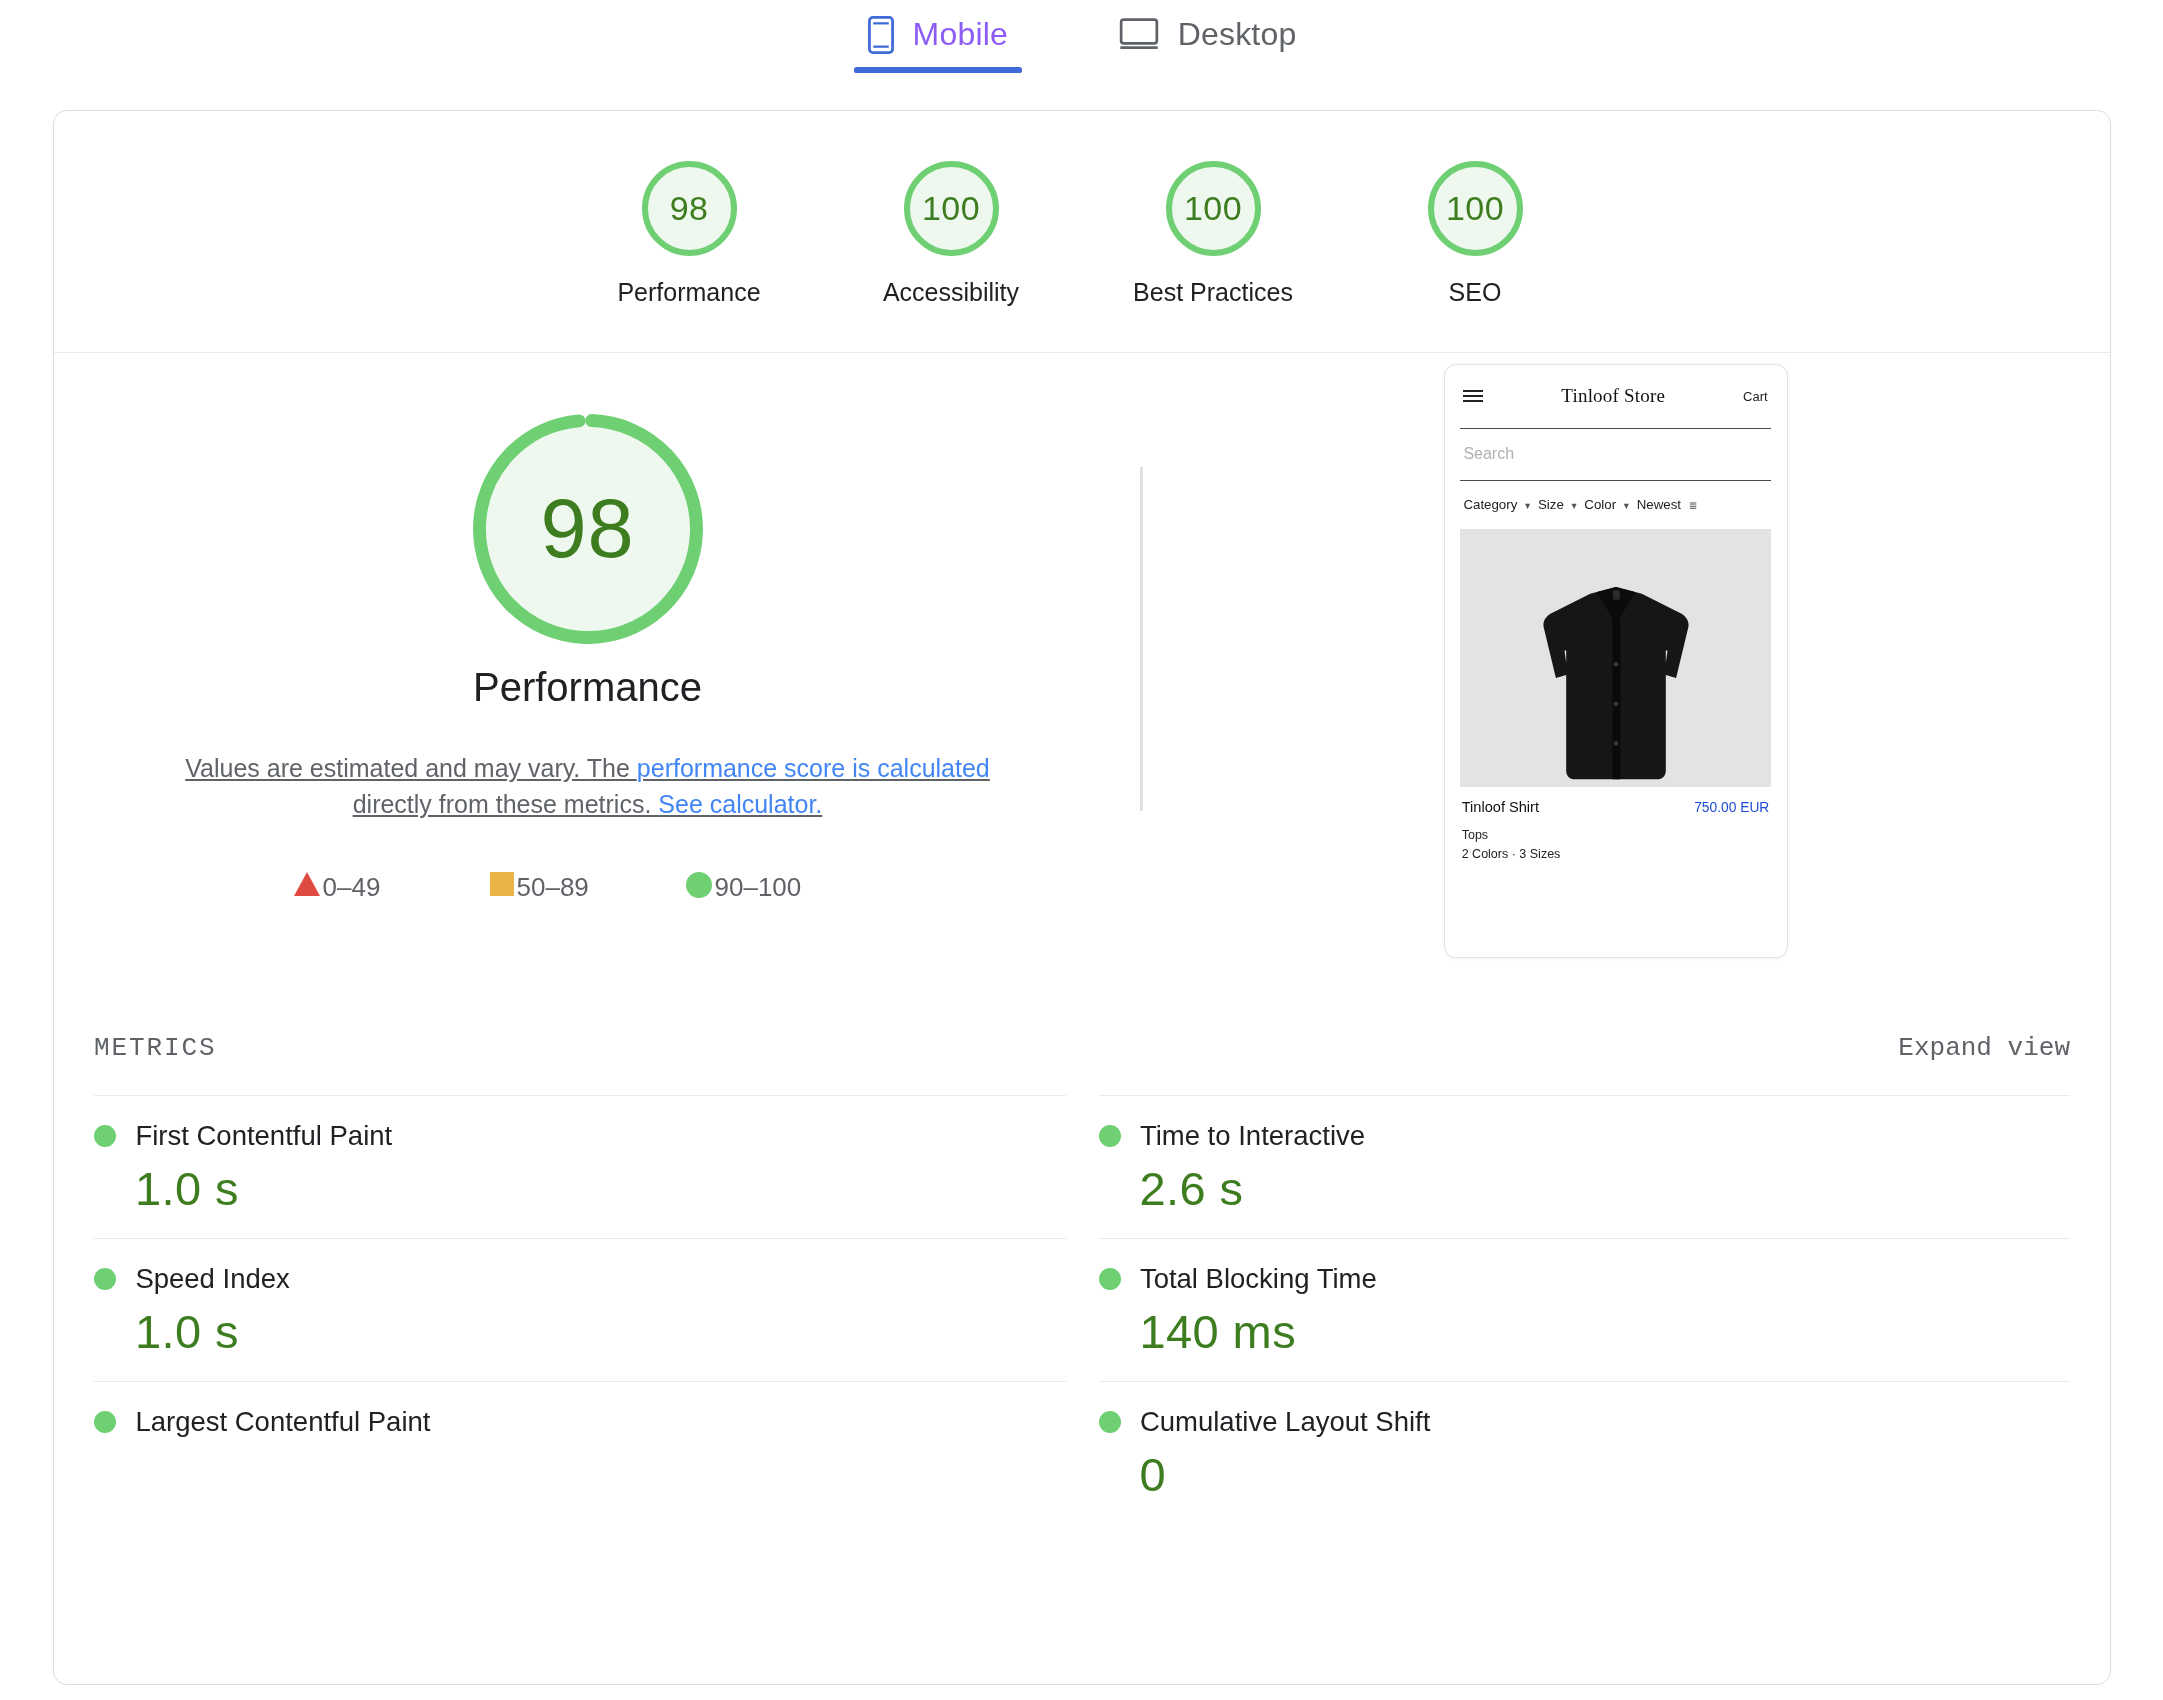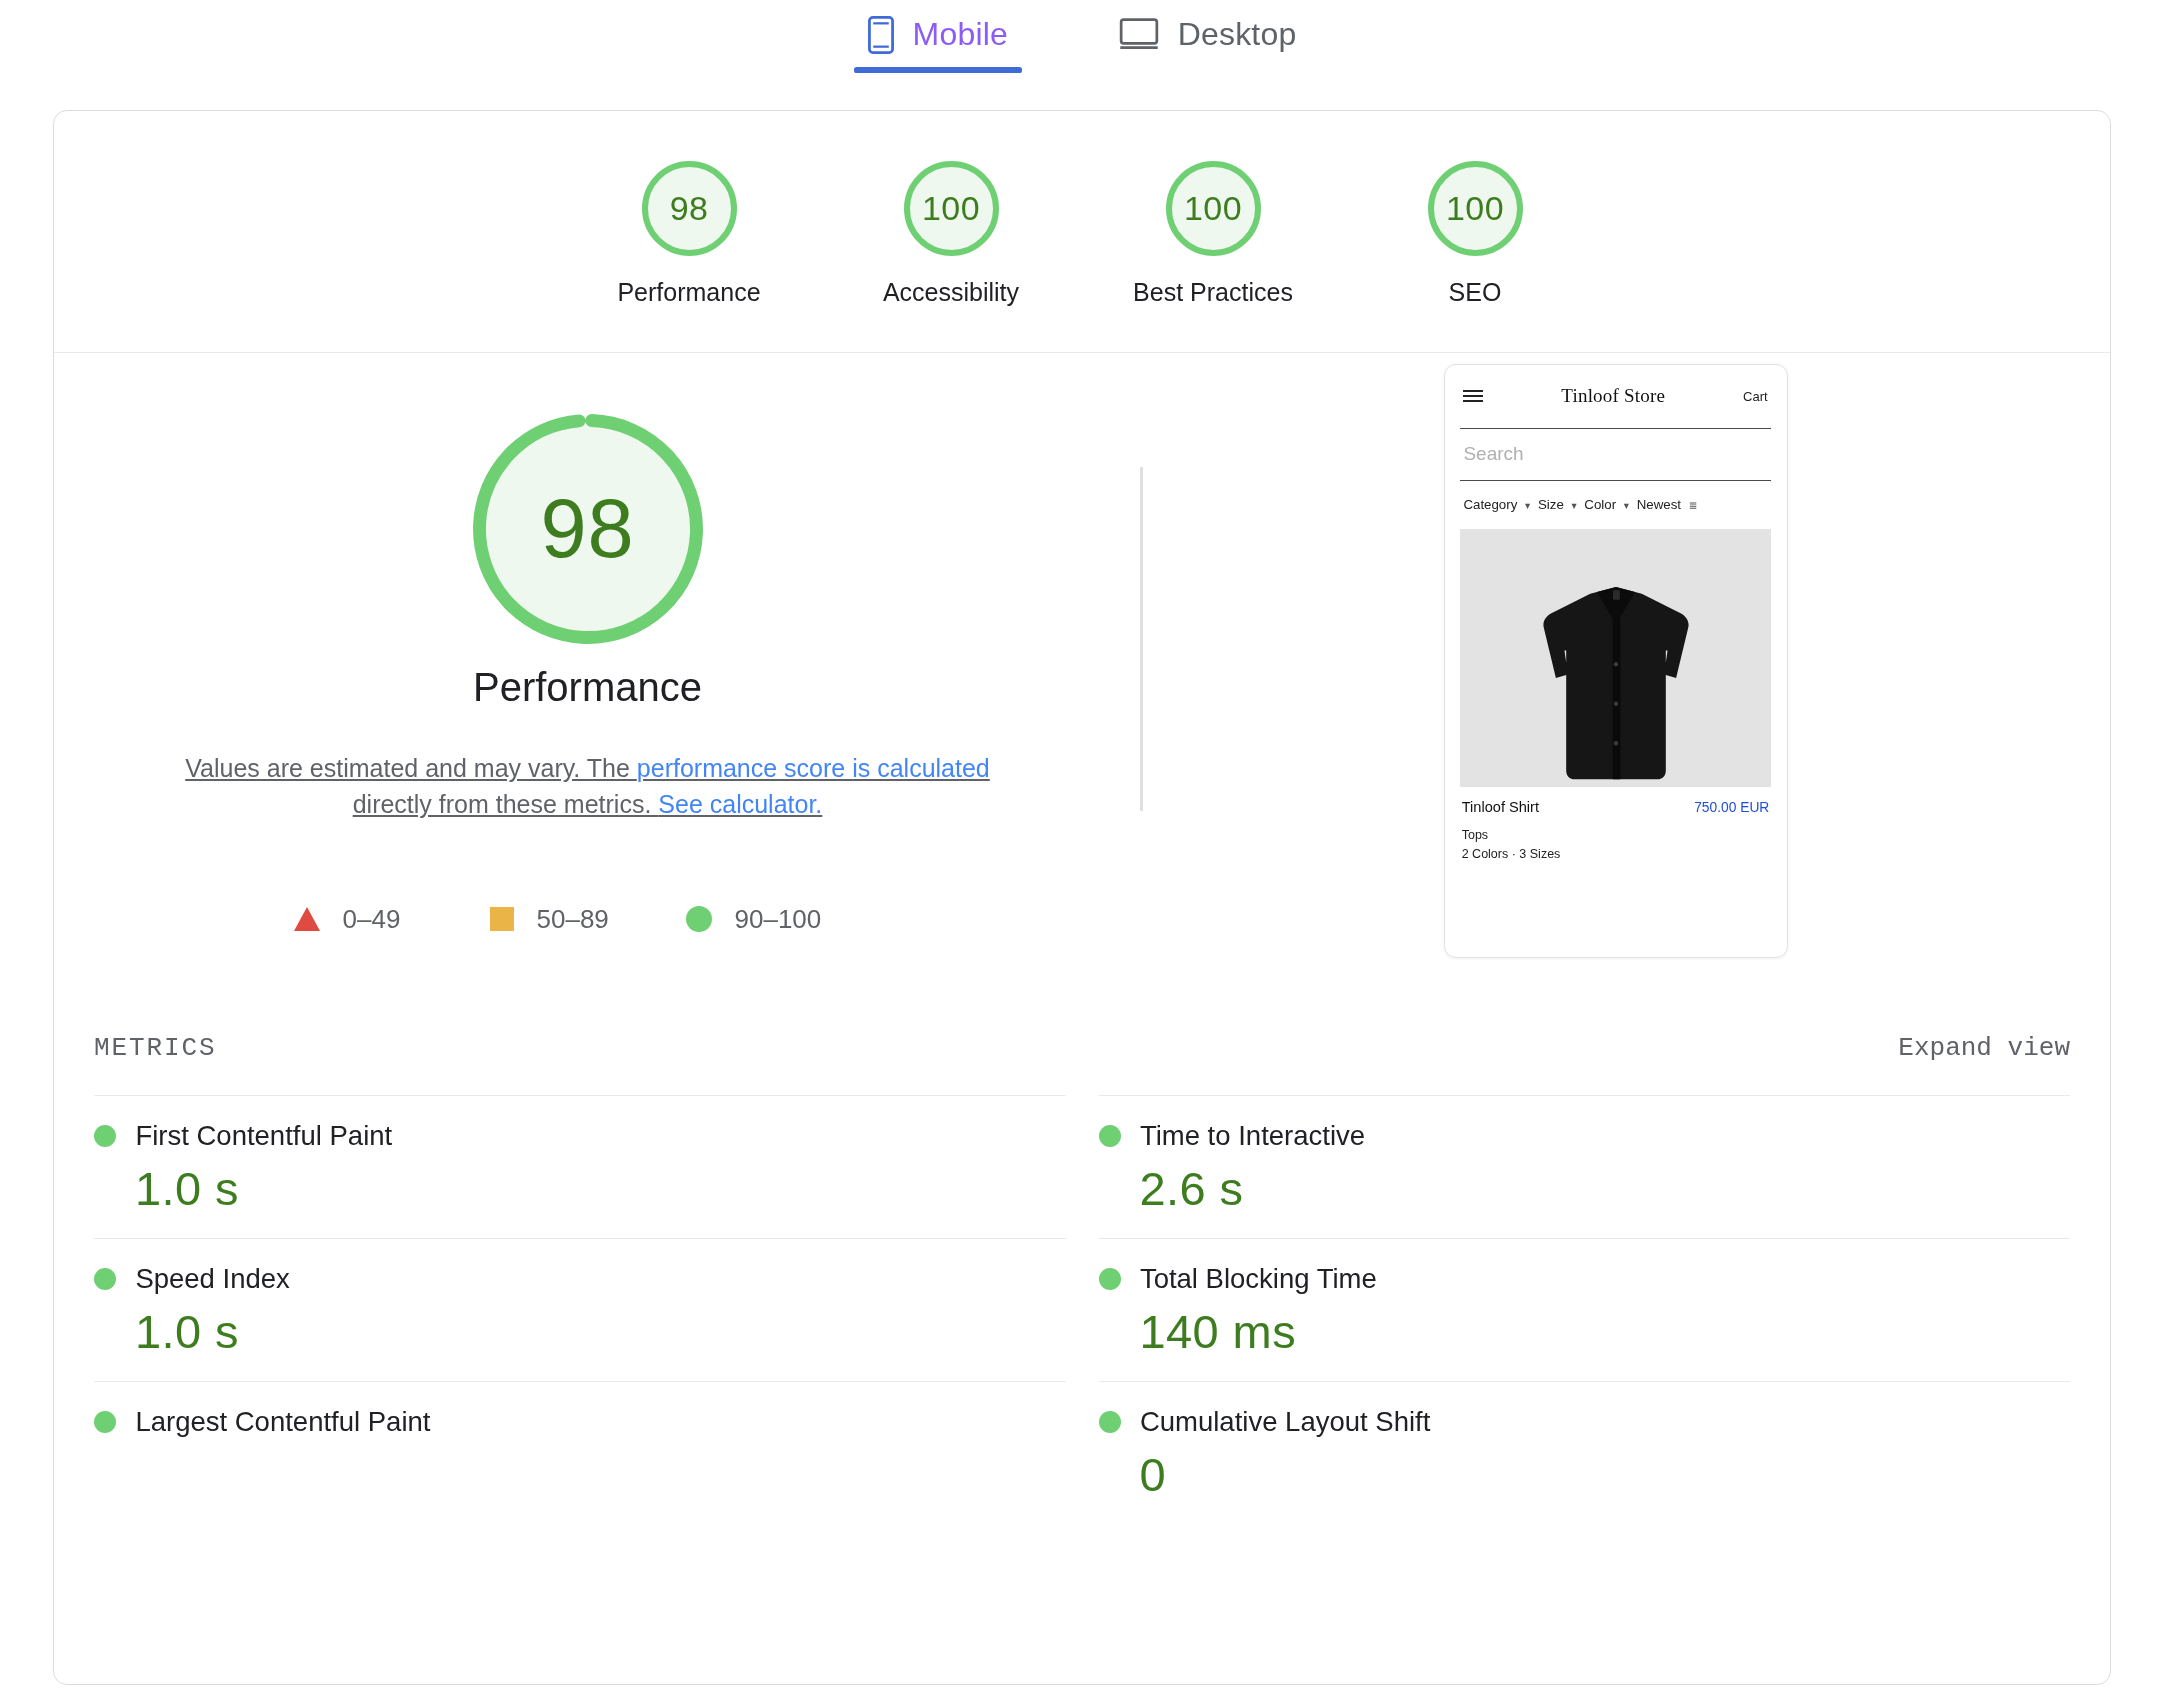--- a/index.html
+++ b/index.html
@@ -139,25 +139,23 @@
   .desc a { color: #4285f4; text-decoration: none; }
 
   .legend {
     display: flex;
     align-items: center;
     gap: 0;
     margin-top: 50px;
   }
   .legend-item {
     display: flex;
-    align-items: center;
-    gap: 23px;
+    gap: 3px;
     width: 196px;
     justify-content: flex-start;
-    margin-top: 32px;
   }
   .legend-text { font-size: 26px; color: #5f6368; }
   .sw-tri {
     width: 0; height: 0;
     border-left: 13.8px solid transparent;
     border-right: 13.8px solid transparent;
     border-bottom: 24px solid #e04b41;
   }
   .sw-sq { width: 24px; height: 24px; background: #eab446; }
   .sw-cir { width: 26px; height: 26px; border-radius: 50%; background: #6fcf73; }
@@ -200,21 +198,21 @@
   .ph-burger i { display: block; width: 20px; height: 1.7px; background: #222; }
   .ph-title { font-size: 19px; color: #111; letter-spacing: 0.2px; font-family: Liberation Serif, serif; }
   .ph-cart { font-size: 13px; color: #222; }
   .ph-search {
     height: 52px;
     display: flex;
     align-items: center;
     border-bottom: 1.7px solid #4a4a4a;
     padding: 0 3.4px;
   }
-  .ph-search span { font-size: 19px; color: #b0b0b0; }
+  .ph-search span { font-size: 16px; color: #b0b0b0; }
   .ph-filters {
     height: 48px;
     display: flex;
     align-items: center;
     gap: 7.7px;
     padding: 0 3.4px;
     font-size: 13.3px;
     color: #222;
   }
   .chev { font-size: 10.3px; color: #555; }

